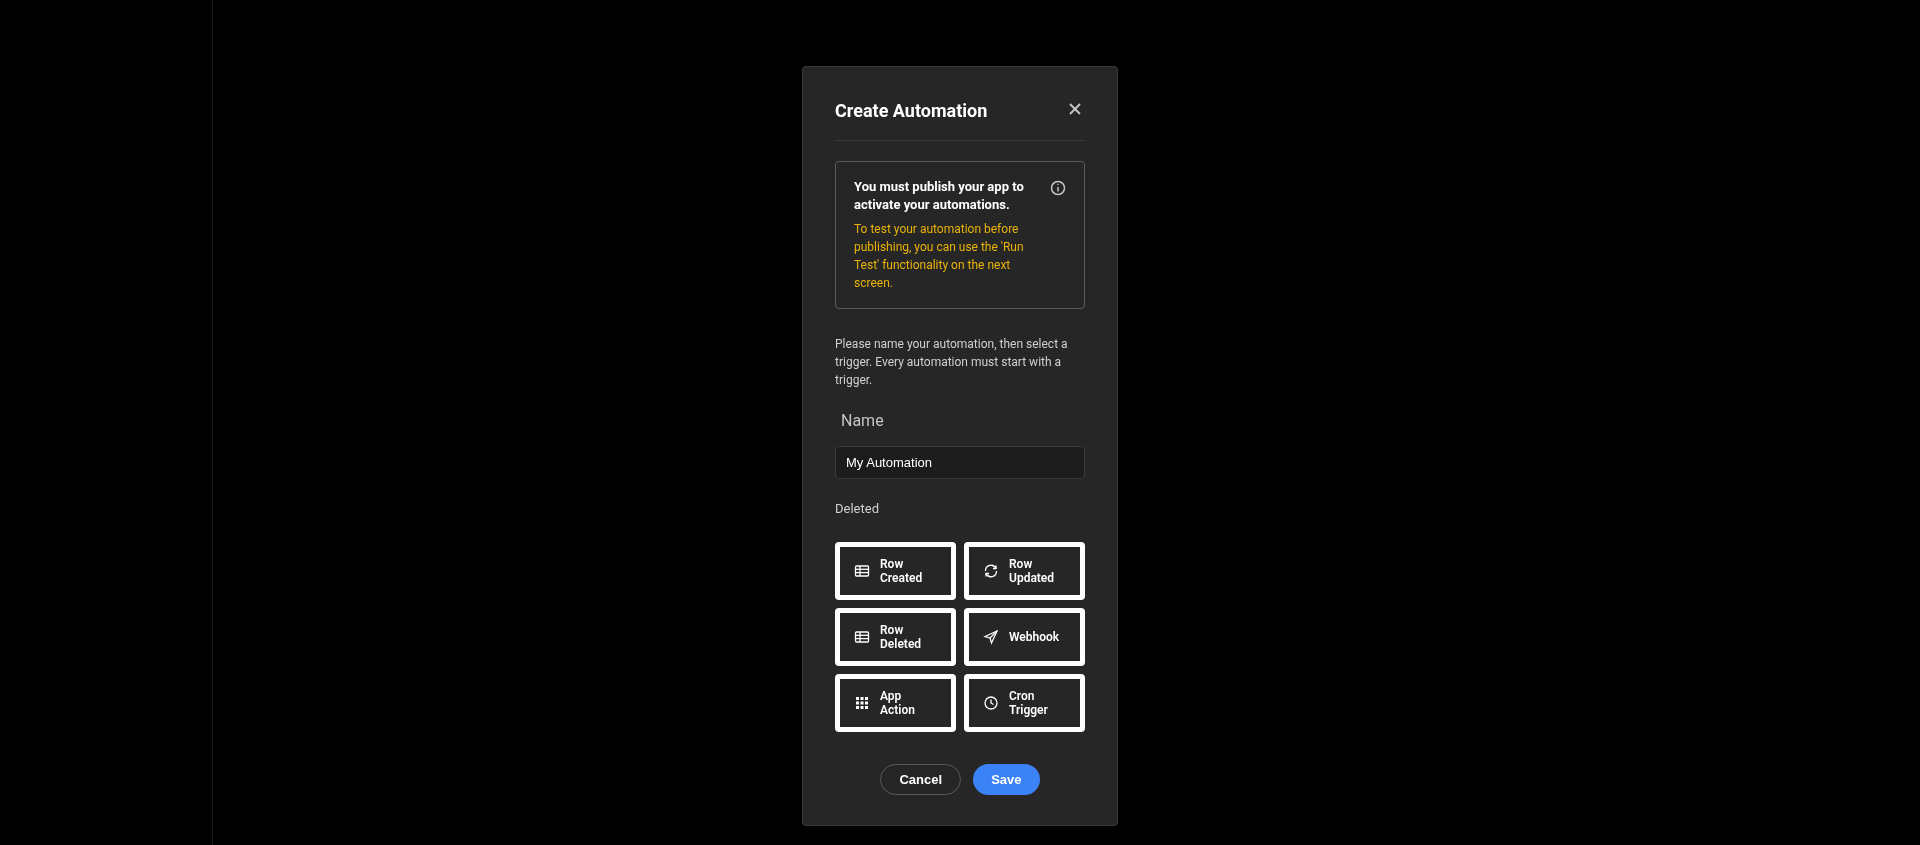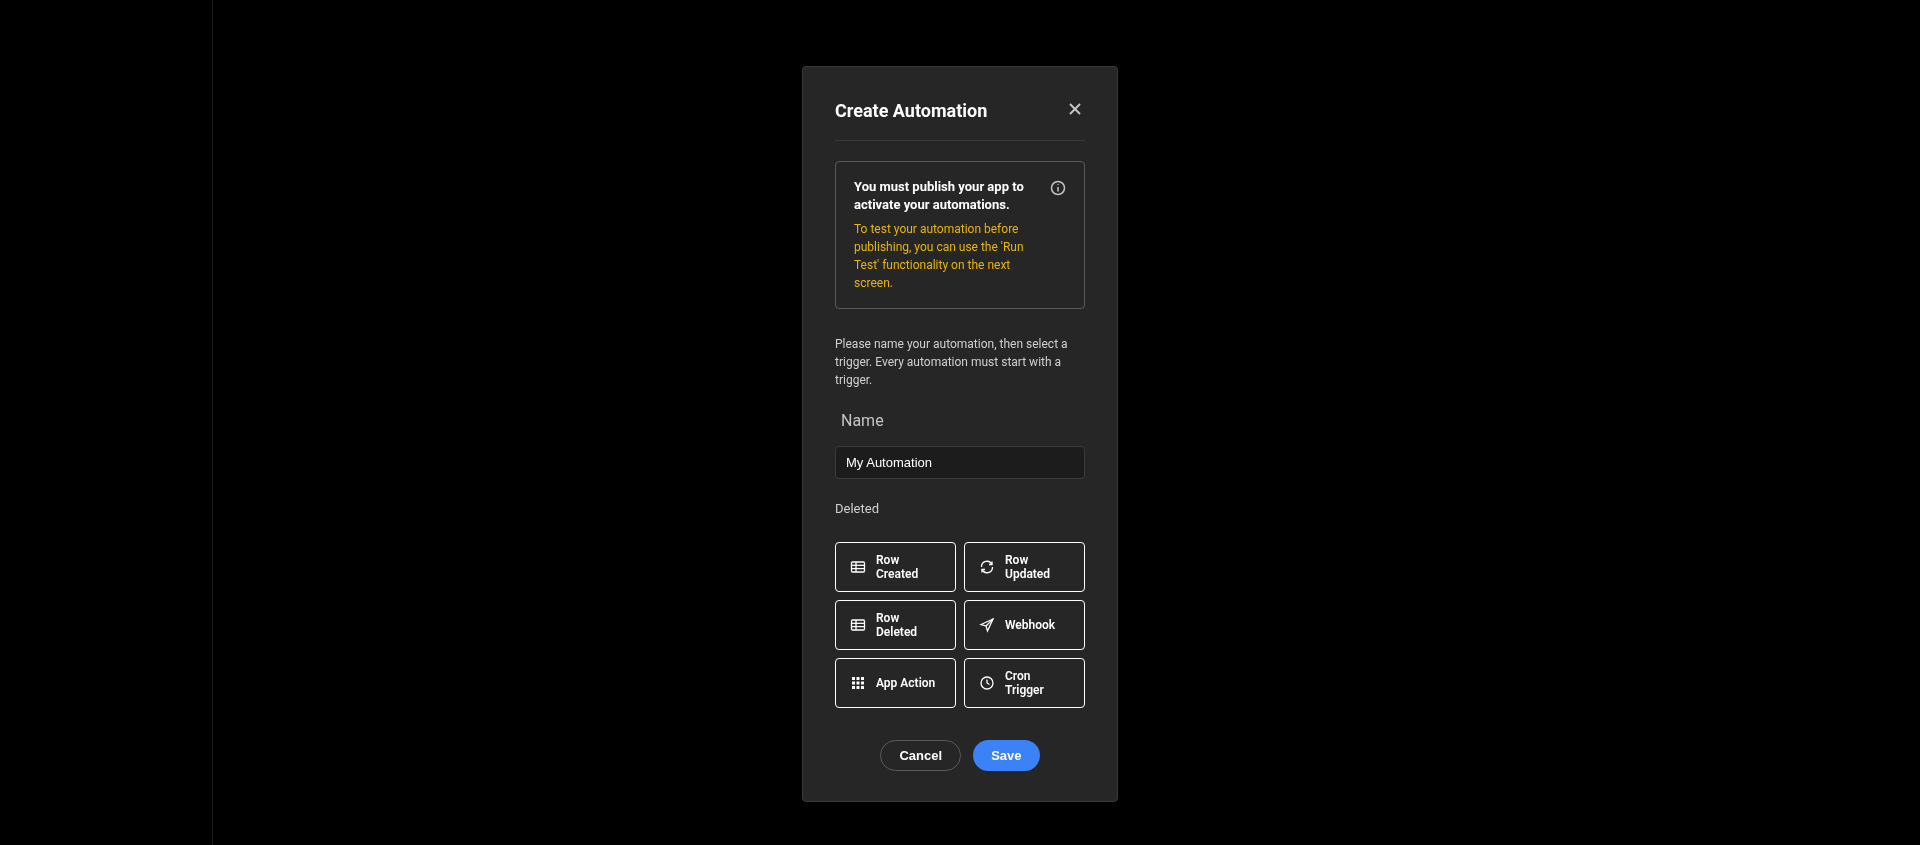--- a/index.html
+++ b/index.html
@@ -135,21 +135,21 @@
     font-size: 13px;
     color: #d0d0d0;
   }
   .trigger-grid {
     margin-top: 26px;
     display: grid;
     grid-template-columns: 1fr 1fr;
     gap: 8px;
   }
   .trigger-card {
-    border: 1px solid #ffffff;
+    border: 5px solid #ffffff;
     border-radius: 4px;
     padding: 10px 14px;
     display: flex;
     align-items: center;
     gap: 10px;
     cursor: pointer;
     background: transparent;
   }
   .trigger-icon {
     flex-shrink: 0;

